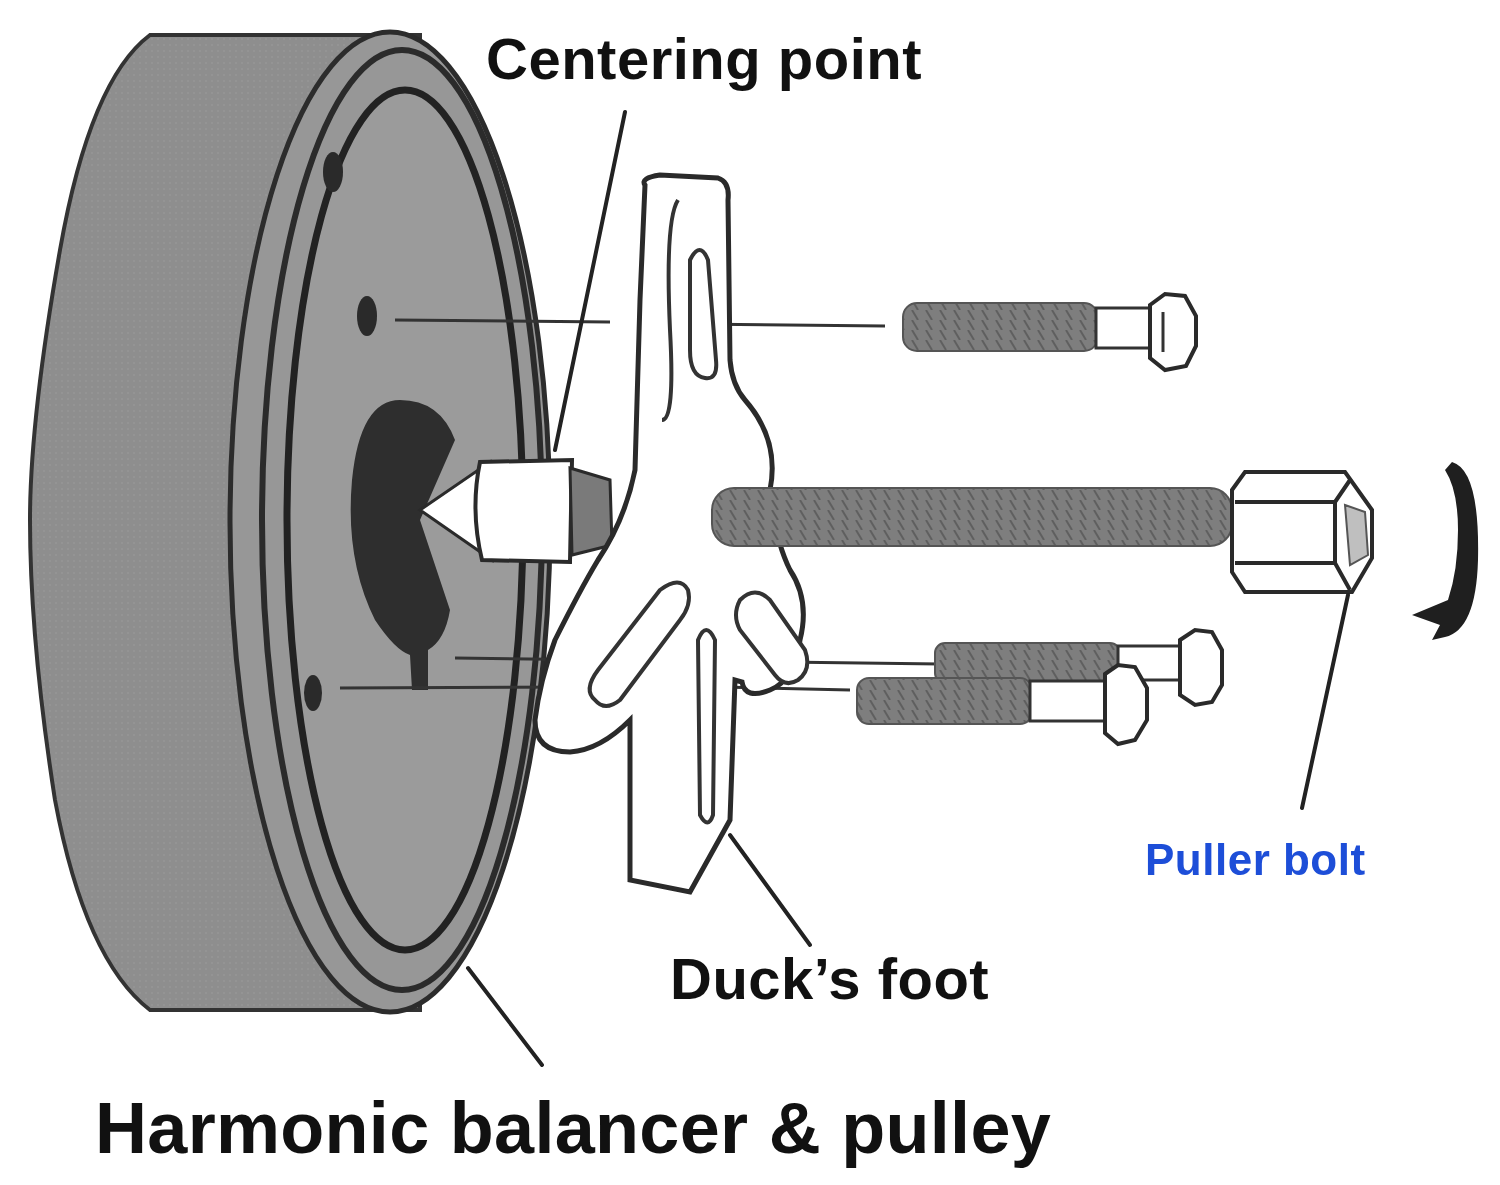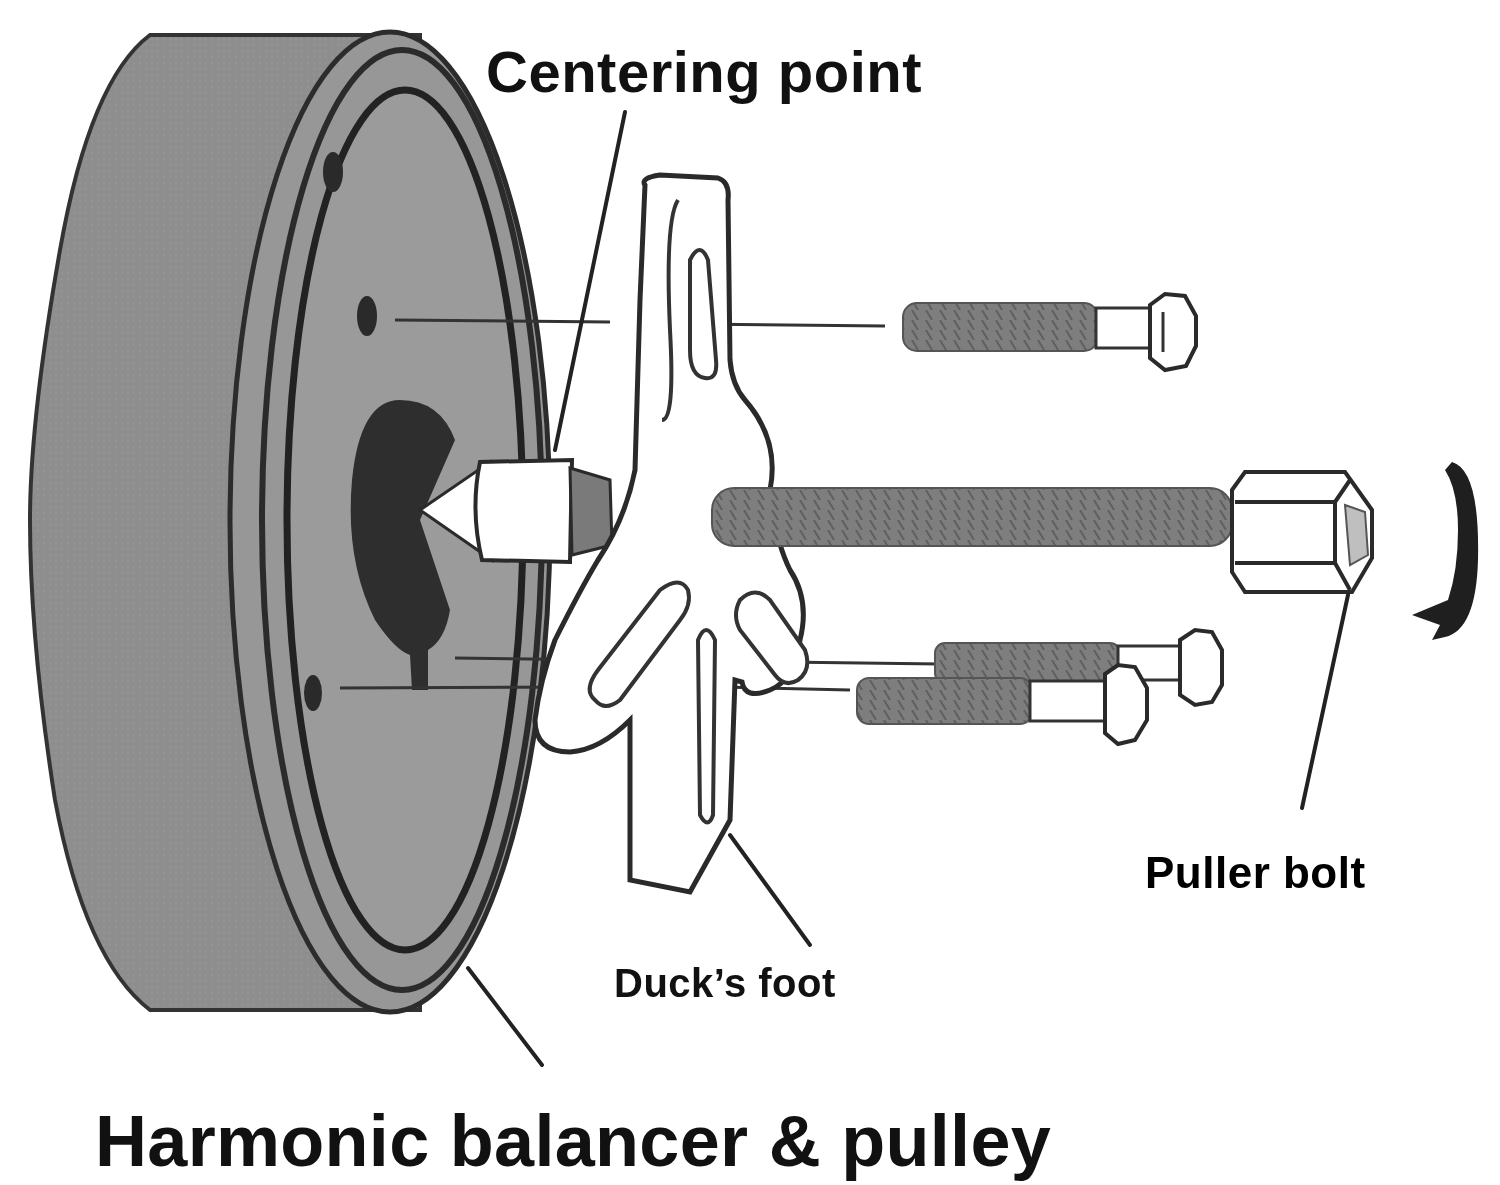--- a/index.html
+++ b/index.html
@@ -5,25 +5,24 @@
   html, body { margin: 0; padding: 0; background: #ffffff; }
   body { width: 1500px; height: 1185px; position: relative; overflow: hidden; }
   #stage { position: absolute; left: 0; top: 0; width: 1500px; height: 1185px; }
   .label {
     position: absolute;
     color: #111111;
     font-family: "Liberation Sans", sans-serif;
     font-weight: bold;
     white-space: nowrap;
     line-height: 1;
-    margin-top: 13px;
   }
   .lbl-centering { left: 486px; top: 30px; font-size: 58px; letter-spacing: 0.5px; }
-  .lbl-puller { left: 1145px; top: 838px; font-size: 44px; font-weight: bold; color: #000000; letter-spacing: 0.5px; }
-  .lbl-duck { left: 614px; top: 950px; font-size: 40px; letter-spacing: 0.5px; }
+  .lbl-puller { left: 1145px; top: 838px; font-size: 44px; font-weight: bold; color: #1d4ed8; letter-spacing: 0.5px; }
+  .lbl-duck { left: 670px; top: 950px; font-size: 58px; letter-spacing: 0.5px; }
   .lbl-harmonic { left: 95px; top: 1092px; font-size: 72px; letter-spacing: 0.3px; }
 </style>
 </head>
 <body>
 
 <svg id="stage" viewBox="0 0 1500 1185" xmlns="http://www.w3.org/2000/svg">
   <defs>
     <pattern id="thread" width="14" height="10" patternUnits="userSpaceOnUse">
       <rect width="14" height="10" fill="#7e7e7e"></rect>
       <line x1="2" y1="0" x2="8" y2="10" stroke="#5f5f5f" stroke-width="2"></line>

